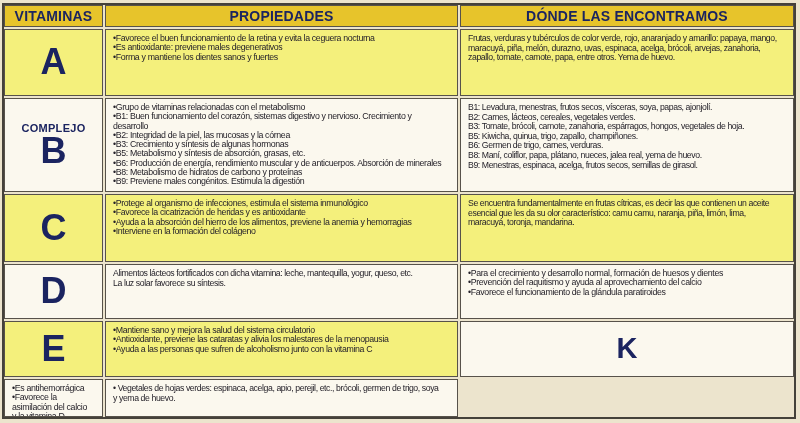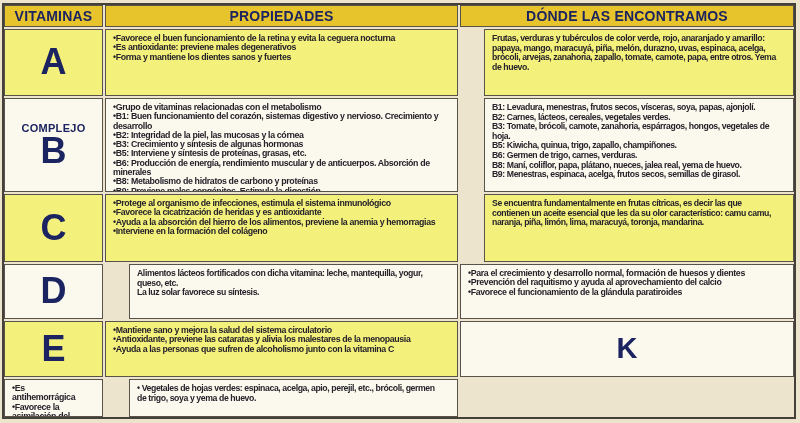--- a/index.html
+++ b/index.html
@@ -54,25 +54,25 @@
   .letter {
     color: var(--navy, #1b2460);
     font-weight: bold;
     font-size: 36px;
     line-height: 0.95;
   }
   
   .grid > div:nth-last-child(3) .letter { font-size: 29px; }
   .props-cell, .sources-cell {
     color: var(--text, #25222a);
-    font-weight: bold;
+    font-weight: normal;
     padding: 4px 15px 2px 7px;
   }
   .props-cell   { font-size: 8.8px; line-height: 9.3px; letter-spacing: -0.35px; }
-  .sources-cell { font-size: 8.7px; line-height: 9.6px; letter-spacing: -0.4px; margin-left: 24px; }
+  .sources-cell { font-size: 8.7px; line-height: 9.6px; letter-spacing: -0.4px; }
   .bullet-line::before { content: "\2022 "; }
   .source-line { margin: 0; }
 </style>
 </head>
 <body>
 
 <div class="table-frame">
   <div class="grid">
     <div class="cell hdr">VITAMINAS</div>
     <div class="cell hdr">PROPIEDADES</div>
@@ -93,21 +93,21 @@
 
   <div class="cell letter-cell cream">
     <div class="prefix">COMPLEJO</div>
     <div class="letter">B</div>
   </div>
   <div class="cell props-cell cream">
         <div class="bullet-line">Grupo de vitaminas relacionadas con el metabolismo</div>
         <div class="bullet-line">B1: Buen funcionamiento del corazón, sistemas digestivo y nervioso. Crecimiento y desarrollo</div>
         <div class="bullet-line">B2: Integridad de la piel, las mucosas y la córnea</div>
         <div class="bullet-line">B3: Crecimiento y síntesis de algunas hormonas</div>
-        <div class="bullet-line">B5: Interviene y síntesis de proteínas, grasas, etc.</div>
+        <div class="bullet-line">B5: Metabolismo y síntesis de absorción, grasas, etc.</div>
         <div class="bullet-line">B6: Producción de energía, rendimiento muscular y de anticuerpos. Absorción de minerales</div>
         <div class="bullet-line">B8: Metabolismo de hidratos de carbono y proteínas</div>
         <div class="bullet-line">B9: Previene males congénitos. Estimula la digestión</div>
       </div>
   <div class="cell sources-cell cream">
         <div class="source-line">B1: Levadura, menestras, frutos secos, vísceras, soya, papas, ajonjolí.</div>
         <div class="source-line">B2: Carnes, lácteos, cereales, vegetales verdes.</div>
         <div class="source-line">B3: Tomate, brócoli, camote, zanahoria, espárragos, hongos, vegetales de hoja.</div>
         <div class="source-line">B5: Kiwicha, quinua, trigo, zapallo, champiñones.</div>
         <div class="source-line">B6: Germen de trigo, carnes, verduras.</div>

